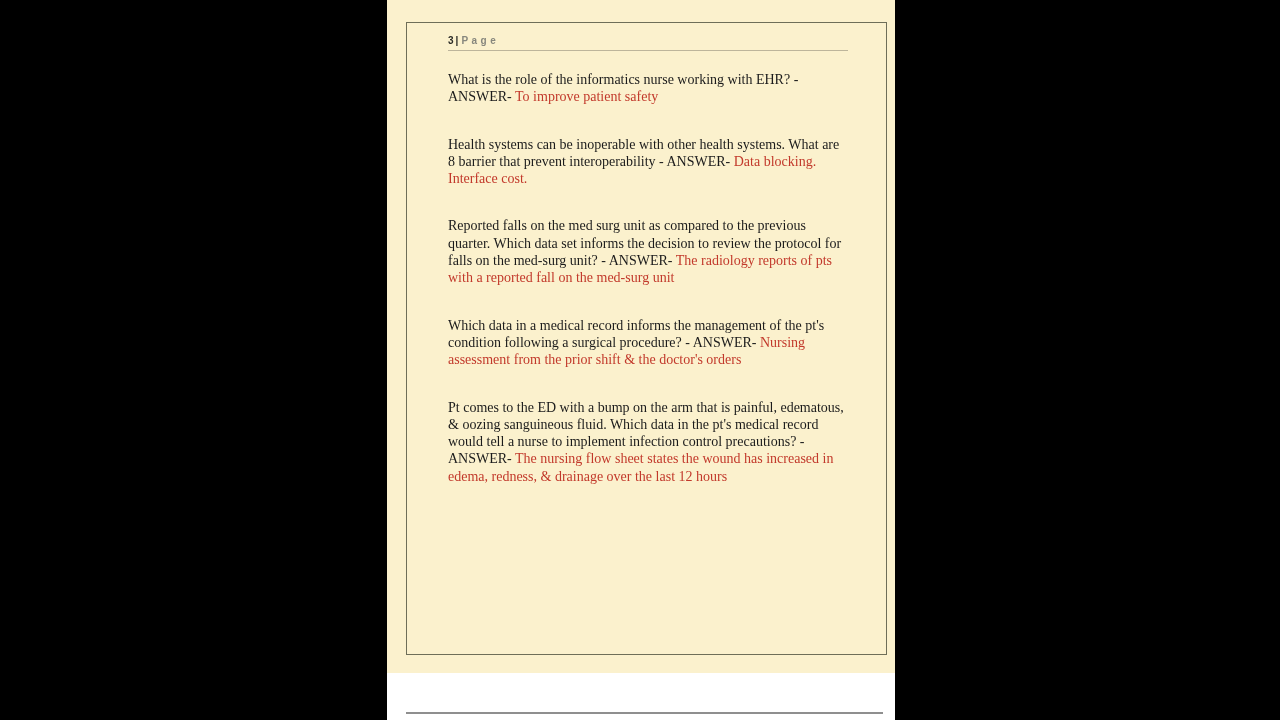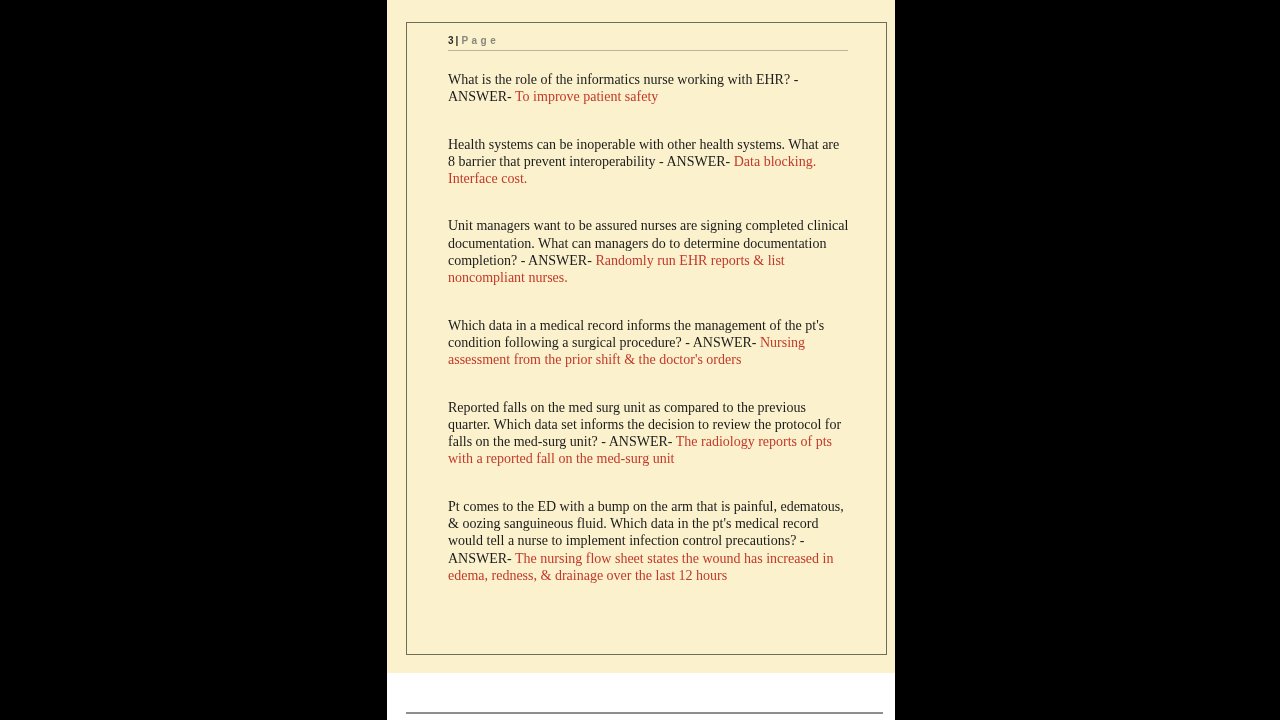--- a/index.html
+++ b/index.html
@@ -120,25 +120,24 @@
 
         <div class="page-header">
           <span class="num">3</span><span class="pipe">|</span><span class="label">Page</span>
         </div>
 
         <div class="qa-list" id="qa-list">
   <p class="qa"><span class="q">What is the role of the informatics nurse working with EHR? - ANSWER- </span><span class="a">To improve patient safety</span></p>
 
   <p class="qa"><span class="q">Health systems can be inoperable with other health systems. What are 8 barrier that prevent interoperability - ANSWER- </span><span class="a">Data blocking. Interface cost.</span></p>
 
-  <p class="qa"><span class="q">Unit managers want to be assured nurses are signing completed clinical documentation. What can managers do to determine documentation completion? - ANSWER- </span><span class="a">Randomly run EHR reports &amp; list noncompliant nurses.</span></p>
+
+  <p class="qa"><span class="q">Reported falls on the med surg unit as compared to the previous quarter. Which data set informs the decision to review the protocol for falls on the med-surg unit? - ANSWER- </span><span class="a">The radiology reports of pts with a reported fall on the med-surg unit</span></p>
 
   <p class="qa"><span class="q">Which data in a medical record informs the management of the pt's condition following a surgical procedure? - ANSWER- </span><span class="a">Nursing assessment from the prior shift &amp; the doctor's orders</span></p>
-
-  <p class="qa"><span class="q">Reported falls on the med surg unit as compared to the previous quarter. Which data set informs the decision to review the protocol for falls on the med-surg unit? - ANSWER- </span><span class="a">The radiology reports of pts with a reported fall on the med-surg unit</span></p>
 
   <p class="qa"><span class="q">Pt comes to the ED with a bump on the arm that is painful, edematous, &amp; oozing sanguineous fluid. Which data in the pt's medical record would tell a nurse to implement infection control precautions? - ANSWER- </span><span class="a">The nursing flow sheet states the wound has increased in edema, redness, &amp; drainage over the last 12 hours</span></p>
 </div>
 
       </div>
     </div>
 
     <div class="below-page">
       <div class="next-page-top-border"></div>
     </div>

